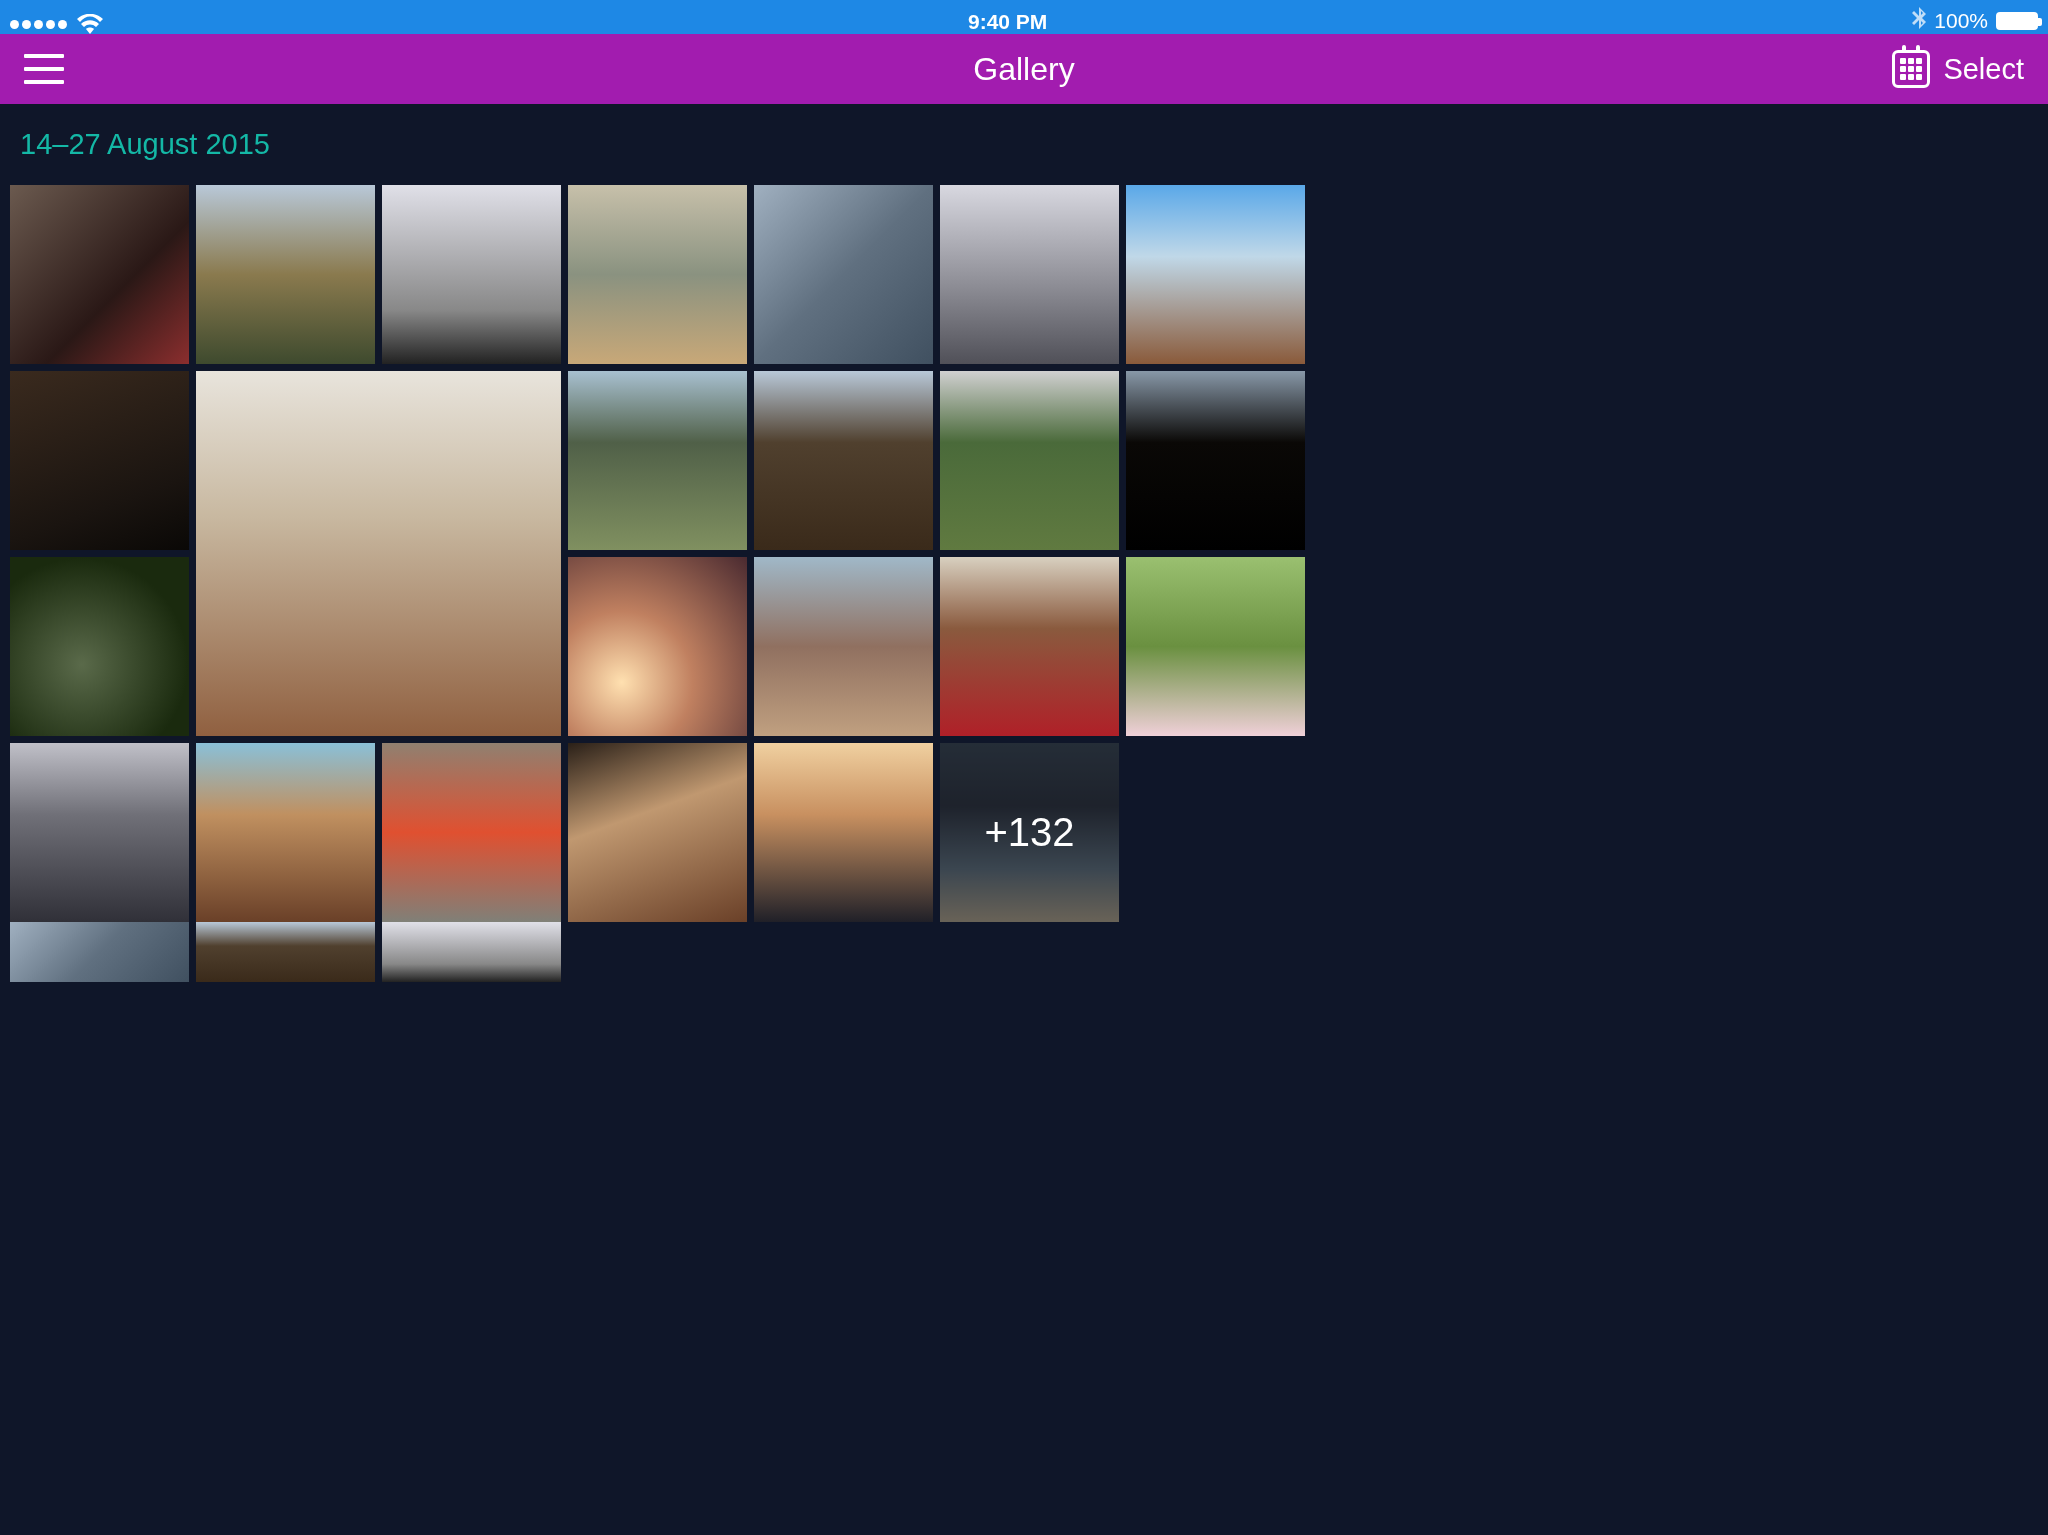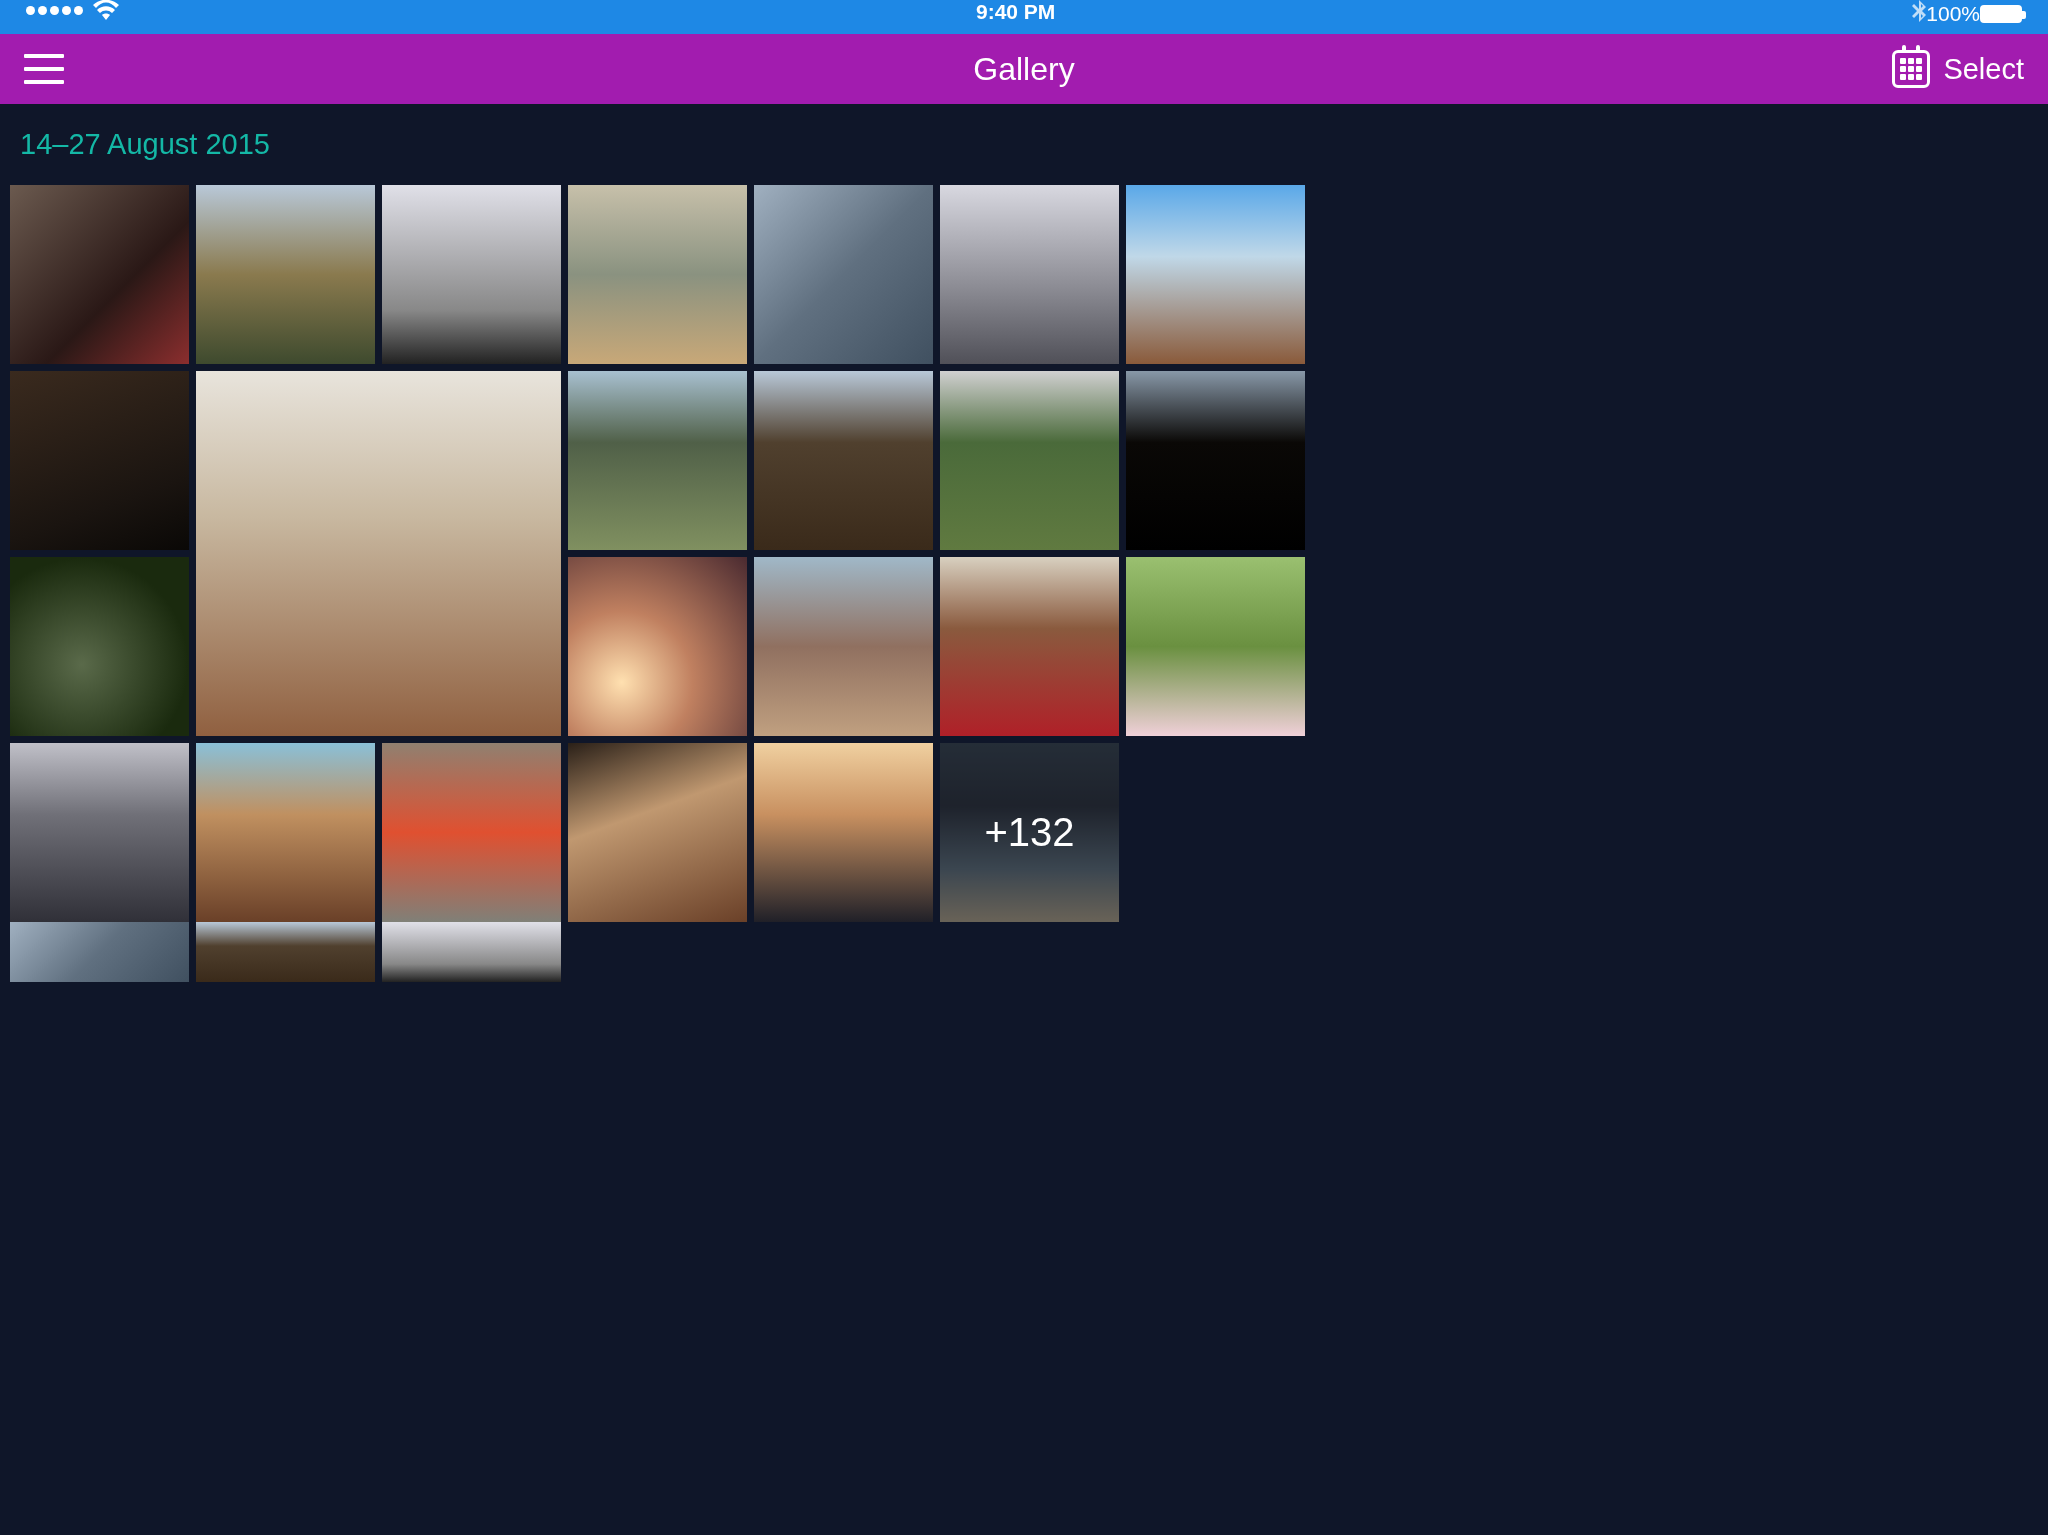--- a/index.html
+++ b/index.html
@@ -1,23 +1,23 @@
 <!DOCTYPE html>
 <html><head>
   <meta charset="utf-8">
   <style>
     * { margin: 0; padding: 0; box-sizing: border-box; }
     body { font-family: -apple-system, "Helvetica Neue", sans-serif; background: #0f1629; width: 2048px; height: 1535px; overflow: hidden; }
 
-    .status-bar { height: 34px; background: #1e88e5; display: flex; align-items: flex-start; justify-content: space-between; color: #fff; font-size: 21px; padding: 0 26px; }
+    .status-bar { height: 34px; background: #1e88e5; display: flex; align-items: flex-end; justify-content: space-between; color: #fff; font-size: 21px; padding: 0 10px; }
     .sb-left { display: flex; align-items: center; gap: 10px; }
     .sb-dots { display: flex; gap: 3px; }
     .dot { width: 9px; height: 9px; border-radius: 50%; background: #fff; }
     .sb-center { font-weight: 600; }
-    .sb-right { display: flex; align-items: center; }
+    .sb-right { display: flex; align-items: center; gap: 8px; }
     .bt-icon { font-size: 18px; opacity: .9; }
     .battery { width: 42px; height: 18px; border: 2px solid #fff; border-radius: 4px; position: relative; background: #fff; }
     .battery::after { content: ""; position: absolute; right: -6px; top: 4px; width: 4px; height: 8px; background: #fff; border-radius: 0 2px 2px 0; }
 
     .nav-bar { height: 70px; background: #a21caf; display: flex; align-items: center; justify-content: space-between; padding: 0 24px; color: #fff; }
     .hamburger { width: 40px; height: 30px; cursor: pointer; display: flex; flex-direction: column; justify-content: space-between; }
     .hamburger span { height: 4px; background: #fff; border-radius: 1px; }
     .nav-title { font-size: 32px; font-weight: 500; color: #fff; position: absolute; left: 50%; transform: translateX(-50%); }
     .nav-right { display: flex; align-items: center; gap: 13px; }
     .cal-icon { width: 38px; height: 38px; border: 3px solid #fff; border-radius: 6px; position: relative; cursor: pointer; display: grid; grid-template-columns: repeat(3, 1fr); grid-template-rows: repeat(3, 1fr); gap: 2px; padding: 5px; }

